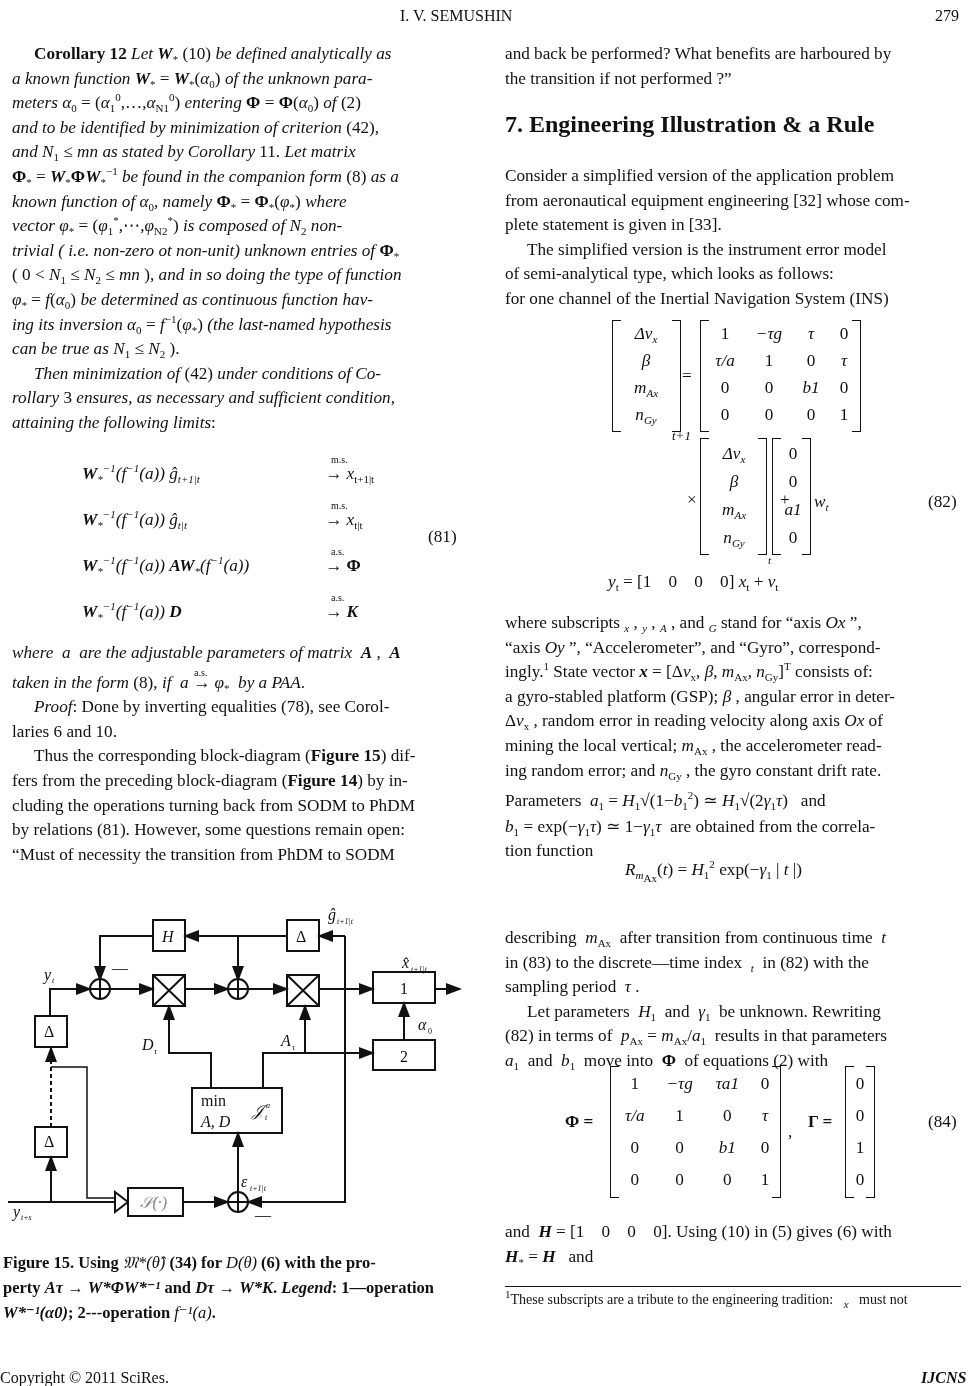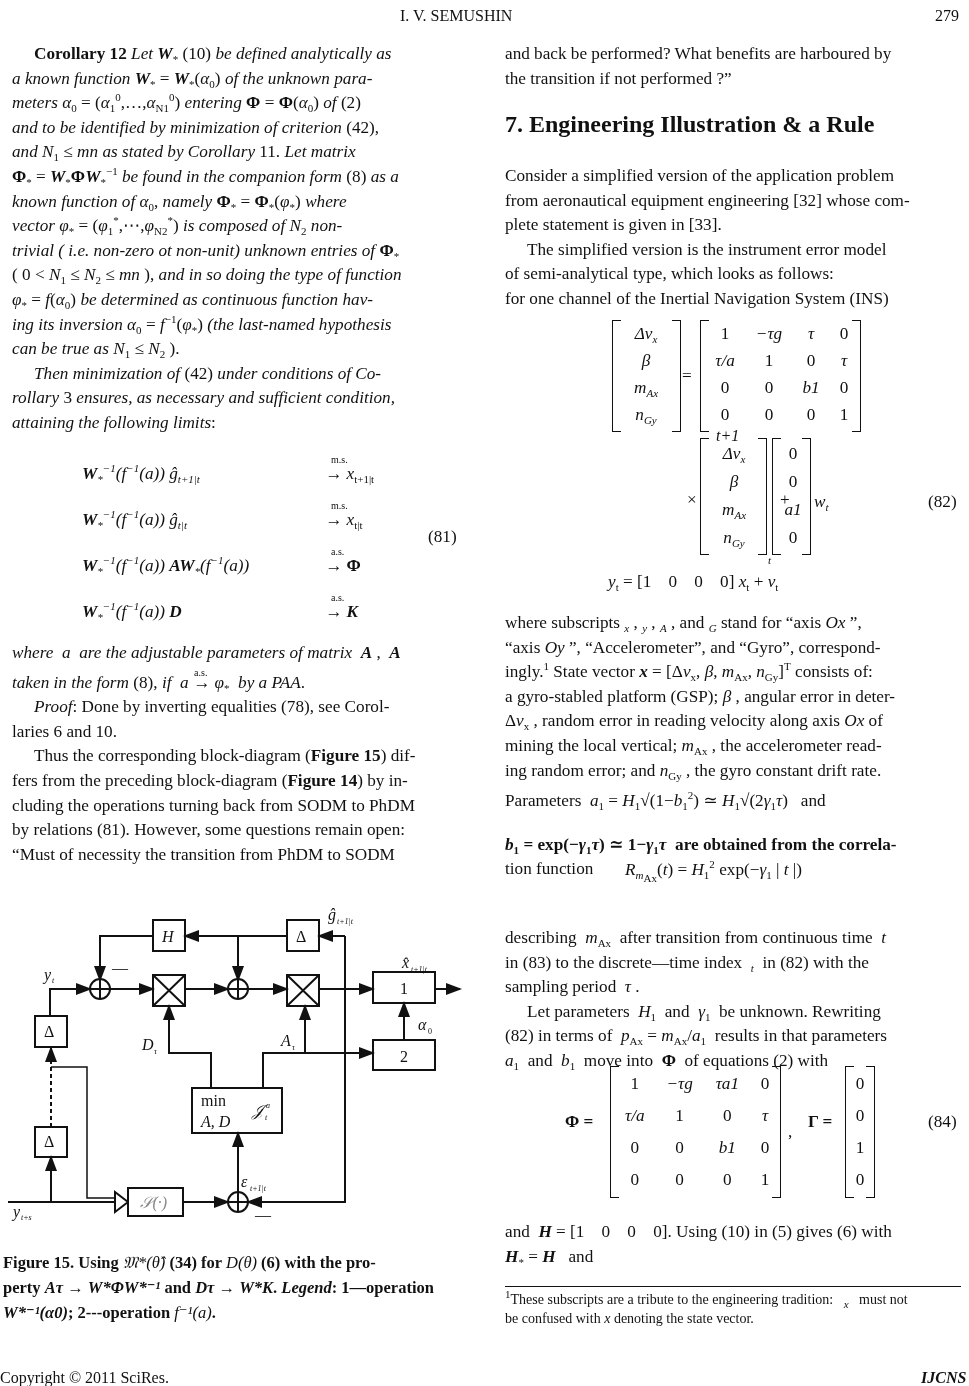--- a/index.html
+++ b/index.html
@@ -194,21 +194,21 @@
 <div>
 
   <div class="bracket bl" style="left:612px;top:320px;height:110px;"></div>
   <div class="bracket br" style="left:672px;top:320px;height:110px;"></div>
   <div class="math" style="position:absolute;left:614px;top:320px;width:64px;text-align:center;line-height:27px;">
     <div>Δ<i>v</i><sub>x</sub></div>
       <div><i>β</i></div>
       <div><i>m</i><sub>Ax</sub></div>
       <div><i>n</i><sub>Gy</sub></div>
   </div>
-  <div class="abs" style="left:716px;top:424px;font-size:16px;font-style:italic;">t+1</div>
+  <div class="abs" style="left:672px;top:424px;font-size:13px;font-style:italic;">t+1</div>
   <div class="abs" style="left:682px;top:364px;">=</div>
 
   <div class="bracket bl" style="left:700px;top:320px;height:110px;"></div>
   <div class="bracket br" style="left:852px;top:320px;height:110px;"></div>
   <div id="mat82" class="abs" style="left:705px;top:320px;width:155px;">
       <div style="display: flex; height: 27px; line-height: 27px;">
         <span style="width: 40px; text-align: center;">1</span>
         <span style="width: 48px; text-align: center; font-style: italic;">−τg</span>
         <span style="width: 36px; text-align: center; font-style: italic;">τ</span>
         <span style="width: 30px; text-align: center;">0</span>
@@ -260,21 +260,21 @@
 
 <div class="col" style="left:505px;top:611px;">
   <p>where subscripts <sub><i>x</i></sub> , <sub><i>y</i></sub> , <sub><i>A</i></sub> , and <sub><i>G</i></sub> stand for “axis <i>Ox</i> ”,</p>
   <p>“axis <i>Oy</i> ”, “Accelerometer”, and “Gyro”, correspond-</p>
   <p>ingly.<sup>1</sup> State vector <span class="bi">x</span> = [Δ<i>v</i><sub>x</sub>, <i>β</i>, <i>m</i><sub>Ax</sub>, <i>n</i><sub>Gy</sub>]<sup>T</sup> consists of:</p>
   <p>a gyro-stabled platform (GSP); <i>β</i> , angular error in deter-</p>
   <p>Δ<i>v</i><sub>x</sub> , random error in reading velocity along axis <i>Ox</i> of</p>
   <p>mining the local vertical; <i>m</i><sub>Ax</sub> , the accelerometer read-</p>
   <p>ing random error; and <i>n</i><sub>Gy</sub> , the gyro constant drift rate.</p>
   <p style="margin-top:6px;">Parameters &nbsp;<i>a</i><sub>1</sub> = <i>H</i><sub>1</sub>√(1−<i>b</i><sub>1</sub><sup>2</sup>) ≃ <i>H</i><sub>1</sub>√(2<i>γ</i><sub>1</sub><i>τ</i>) &nbsp; and</p>
-  <p style="margin-top:19px;font-weight:bold;"><i>b</i><sub>1</sub> = exp(−<i>γ</i><sub>1</sub><i>τ</i>) ≃ 1−<i>γ</i><sub>1</sub><i>τ</i> &nbsp;are obtained from the correla-</p>
+  <p style="margin-top:1px;"><i>b</i><sub>1</sub> = exp(−<i>γ</i><sub>1</sub><i>τ</i>) ≃ 1−<i>γ</i><sub>1</sub><i>τ</i> &nbsp;are obtained from the correla-</p>
   <p>tion function</p>
 </div>
 
 <div class="abs math" style="left:625px;top:858px;font-style:normal;"><i>R</i><sub><i>m</i><sub>Ax</sub></sub>(<i>t</i>) = <i>H</i><sub>1</sub><sup>2</sup> exp(−<i>γ</i><sub>1</sub> | <i>t</i> |)</div>
 <div class="eqno" style="left:980px;top:858px;text-align:right;">(83)</div>
 
 <div class="col" style="left:505px;top:926px;">
   <p>describing &nbsp;<i>m</i><sub>Ax</sub>&nbsp; after transition from continuous time &nbsp;<i>t</i></p>
   <p>in (83) to the discrete—time index &nbsp;<sub><i>t</i></sub>&nbsp; in (82) with the</p>
   <p>sampling period &nbsp;<i>τ</i> .</p>
@@ -327,17 +327,16 @@
 </div>
 
 <div class="col" style="left:505px;top:1220px;">
   <p>and &nbsp;<span class="bi">H</span> = [1 &nbsp;&nbsp; 0 &nbsp;&nbsp; 0 &nbsp;&nbsp; 0]. Using (10) in (5) gives (6) with</p>
   <p><span class="bi">H</span><sub>*</sub> = <span class="bi">H</span> &nbsp; and</p>
 </div>
 
 <div class="abs" style="left:505px;top:1286px;width:456px;border-top:1.5px solid #111;"></div>
 <div class="col foot" style="left:505px;top:1290px;width:456px;">
   <p><sup>1</sup>These subscripts are a tribute to the engineering tradition: &nbsp;&nbsp;<sub><i>x</i></sub>&nbsp;&nbsp; must not</p>
-  <p>be confused with <i>x</i> denoting the state vector.</p>
 </div>
 
 <div class="abs footer" style="left:0px;top:1366px;">Copyright © 2011 SciRes.</div>
 <div class="abs footer" style="left:921px;top:1366px;font-weight:bold;font-style:italic;">IJCNS</div>
 
 </body></html>

